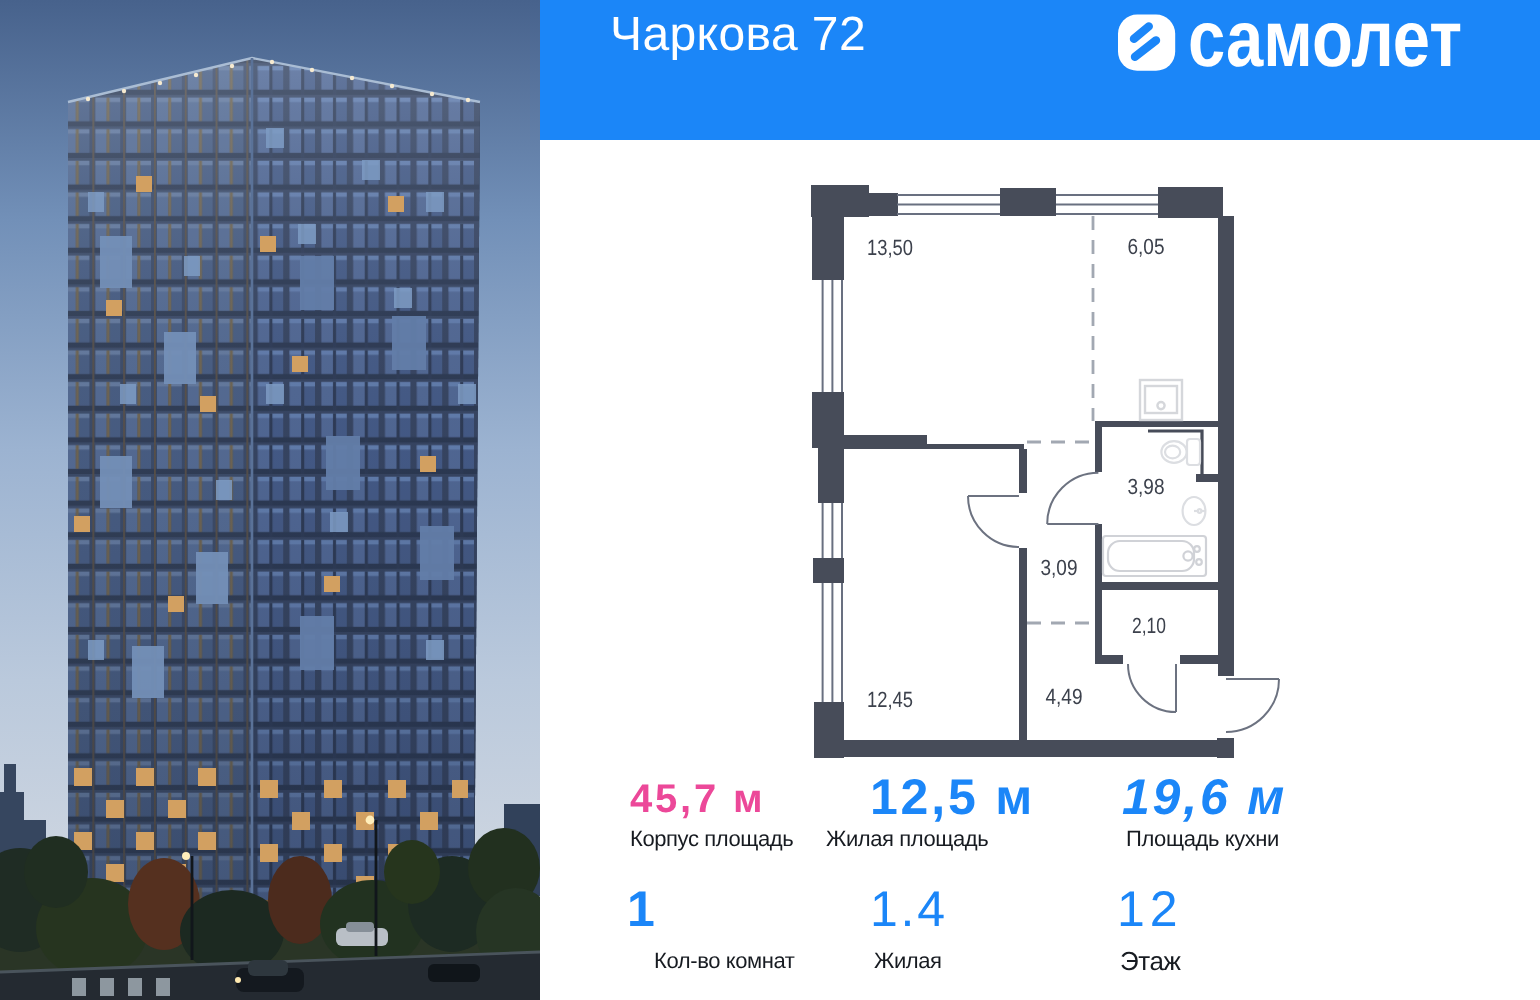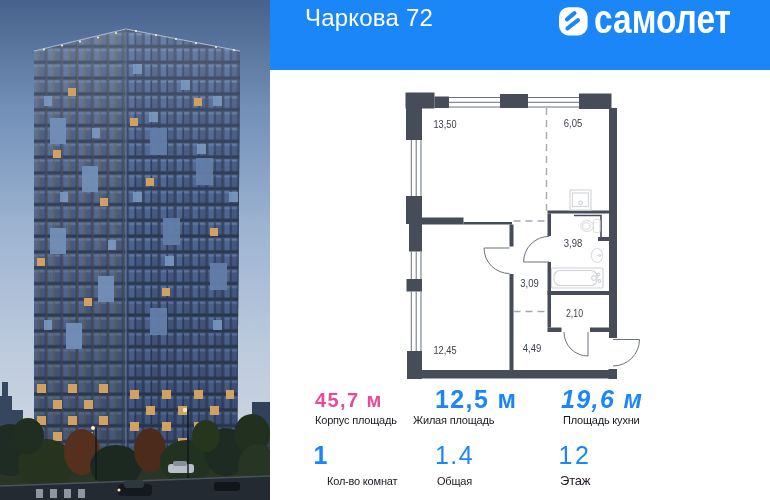--- a/index.html
+++ b/index.html
@@ -402,17 +402,17 @@
 <div class="abs" style="left:561px;top:389px;color:#1b86f8;font-size:25px;font-weight:700;line-height:21px;letter-spacing:1.4px;font-style:italic;">19,6 м</div>
 
 <div class="abs" style="left:563px;top:414px;color:#171b21;font-size:11px;line-height:12px;letter-spacing:-0.2px;">Площадь кухни</div>
 
 <div class="abs" style="left:313.5px;top:445px;color:#1b86f8;font-size:25px;font-weight:700;line-height:21px;letter-spacing:1.4px;">1</div>
 
 <div class="abs" style="left:315px;top:475px;color:#171b21;font-size:11px;line-height:12px;letter-spacing:-0.2px;margin-left:12px;">Кол-во комнат</div>
 
 <div class="abs" style="left:435px;top:445px;color:#1b86f8;font-size:25px;font-weight:400;line-height:21px;letter-spacing:1.4px;">1.4</div>
 
-<div class="abs" style="left:437px;top:475px;color:#171b21;font-size:11px;line-height:12px;letter-spacing:-0.2px;">Общая</div>
+<div class="abs" style="left:437px;top:475px;color:#171b21;font-size:11px;line-height:12px;letter-spacing:-0.2px;">Жилая</div>
 
 <div class="abs" style="left:558.5px;top:445px;color:#1b86f8;font-size:25px;font-weight:400;line-height:21px;letter-spacing:2.5px;text-align:right;">12</div>
 
 <div class="abs" style="left:560px;top:475px;color:#171b21;font-size:13px;line-height:12px;letter-spacing:-0.2px;">Этаж</div>
 
 </body></html>

